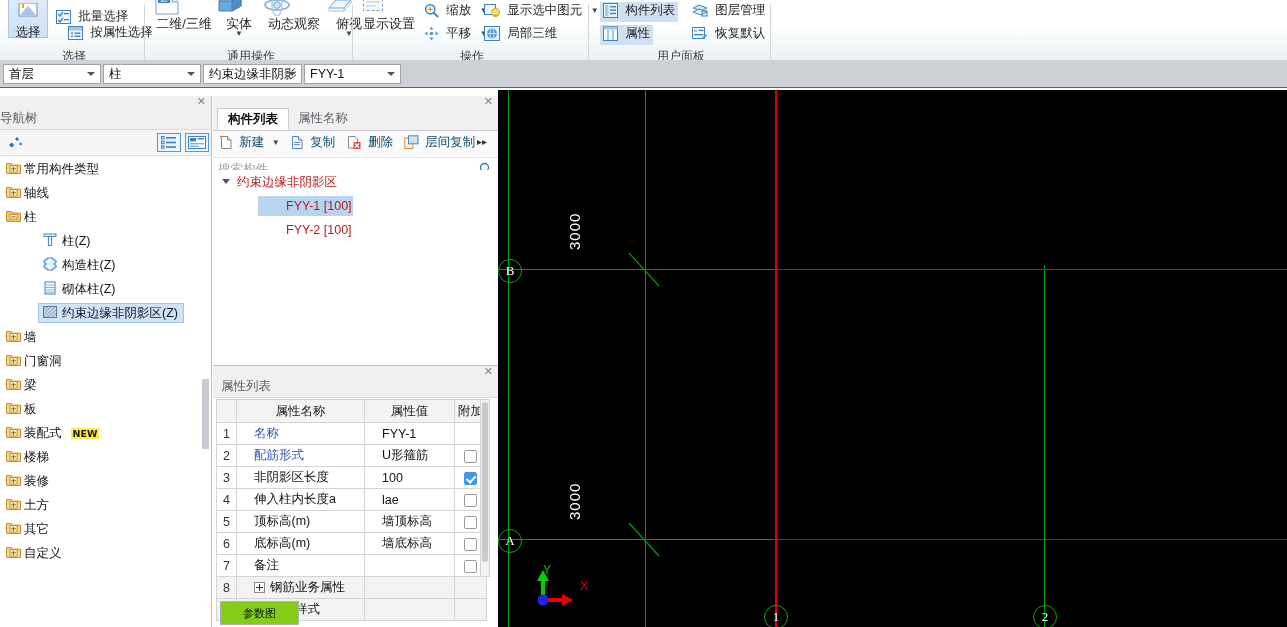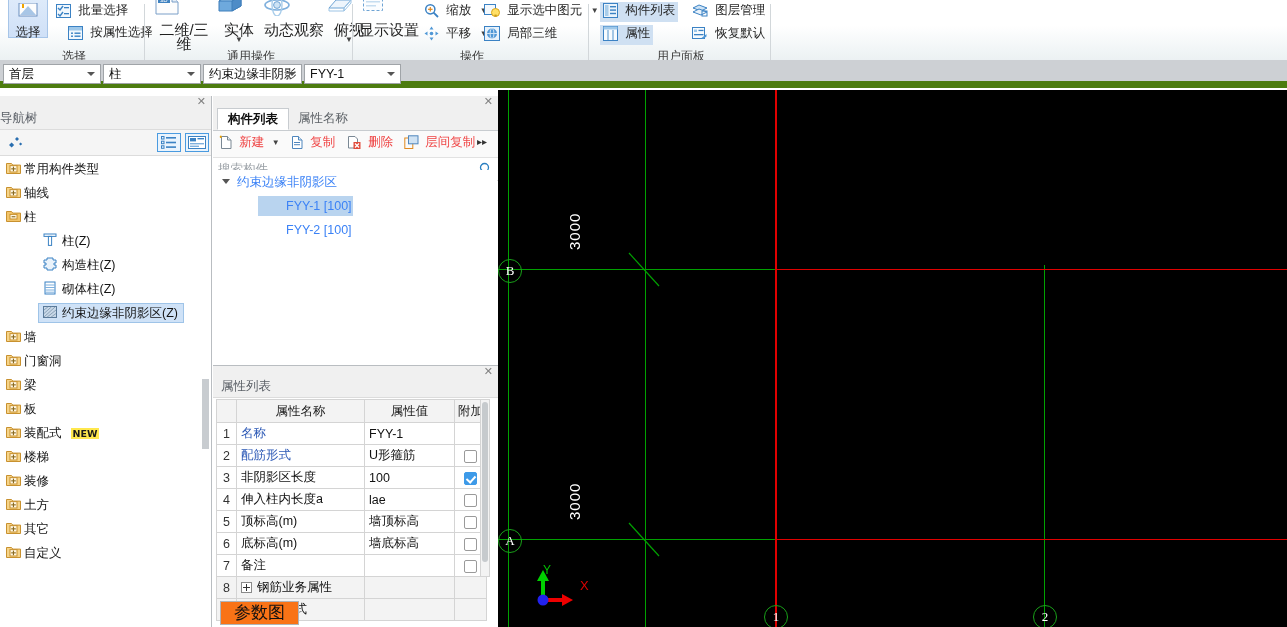--- a/index.html
+++ b/index.html
@@ -21,21 +21,21 @@
   .rgroup .glabel{
     position:absolute;bottom:2px;left:0;width:100%;text-align:center;
     font-size:12px;color:#3b3b3b;
   }
   .rsep{position:absolute;top:4px;width:1px;height:58px;background:#d2d7da;}
 
   .bigbtn{
     position:absolute;width:48px;text-align:center;cursor:default;
   }
   .bigbtn .bi{display:block;margin:0 auto;}
-  .bigbtn .bt{display:block;font-size:15px;color:#1f1f1f;line-height:14px;margin-top:7px;}
+  .bigbtn .bt{display:block;font-size:13px;color:#1f1f1f;line-height:14px;margin-top:1px;}
   .bigbtn .car{display:block;font-size:8px;line-height:6px;color:#444;}
 
   .selbtn{
     position:absolute;left:8px;top:-14px;width:40px;height:52px;
     background:linear-gradient(to bottom,#e3eefb,#cfe0f7);
     border:1px solid #a7c5e8;box-sizing:border-box;text-align:center;
   }
 
   .smallbtn{position:absolute;height:20px;white-space:nowrap;cursor:default;}
   .smallbtn .si{display:inline-block;vertical-align:middle;margin-right:4px;}
@@ -43,21 +43,21 @@
   .smallbtn .sc{display:inline-block;vertical-align:middle;font-size:8px;color:#444;margin-left:5px;}
   .hl{background:#cfe0f2;}
 
   
   .ic{display:inline-block;position:relative;}
   .ic svg{display:block;}
 
   
   .selbar{
     position:absolute;left:0;top:60px;width:1287px;height:28px;
-    background:#cdd0d4;border-bottom:7px solid #4d7c0f;box-sizing:border-box;
+    background:#cdd0d4;border-bottom:1px solid #4d7c0f;box-sizing:border-box;
   }
   .combo{
     position:absolute;top:4px;height:20px;background:#fff;border:1px solid #a0a4a8;
     box-sizing:border-box;font-size:12.5px;line-height:18px;padding-left:5px;
     color:#111;overflow:hidden;white-space:nowrap;
   }
   .combo .cv{display:inline-block;}
   .combo .cz{position:absolute;right:5px;top:7px;width:0;height:0;
     border-left:4px solid transparent;border-right:4px solid transparent;border-top:4px solid #555;}
 
@@ -116,68 +116,68 @@
   .tab{
     position:absolute;top:2px;height:22px;line-height:21px;padding:0 10px;font-size:12.5px;
     box-sizing:border-box;cursor:default;
   }
   .tab.active{background:#fff;border:1px solid #c8ccd0;border-bottom:1px solid #fff;color:#111;font-weight:bold;}
   .tab.idle{color:#5c6166;}
   .cmptool{
     position:relative;height:26px;background:#fafafa;border-bottom:1px solid #e2e2e2;
   }
   .ctbtn{position:absolute;top:3px;height:20px;white-space:nowrap;cursor:default;}
-  .ctbtn .st{font-size:12.5px;color:#ef4444;vertical-align:middle;}
+  .ctbtn .st{font-size:12.5px;color:#0c4a6e;vertical-align:middle;}
   .ctbtn .si{vertical-align:middle;margin-right:3px;}
   .ctbtn .sc{font-size:8px;color:#444;margin-left:4px;vertical-align:middle;}
   .srch{
     position:relative;height:22px;border-bottom:1px solid #dcdcdc;background:#fff;
   }
   .srch .ph{position:absolute;left:5px;top:3px;font-size:12.5px;color:#9aa0a6;}
   .srch .mg{position:absolute;right:6px;top:4px;}
   .cmplist{position:absolute;left:0;top:74px;width:284px;height:195px;background:#fff;overflow:hidden;}
   .clrow{position:relative;height:24px;line-height:24px;font-size:12.5px;cursor:default;}
   .clrow .arr{position:absolute;left:9px;top:9px;width:0;height:0;
     border-left:4px solid transparent;border-right:4px solid transparent;border-top:5px solid #555;}
-  .clrow .t{position:absolute;left:24px;color:#3b82f6;}
+  .clrow .t{position:absolute;left:24px;color:#b91c1c;}
   .clrow.leaf .t{left:49px;margin-left:24px;}
   .clrow.selrow .hlb{
     position:absolute;left:45px;top:2px;height:20px;background:#b9d4ef;
   }
 
   .propPanel{position:absolute;left:0;top:270px;width:285px;height:261px;background:#fff;}
   .propTitle{height:22px;line-height:21px;padding-left:8px;font-size:12.5px;color:#5a5f66;
     background:#f0f0f0;border-bottom:1px solid #dcdcdc;box-sizing:border-box;}
   .ptable{position:absolute;left:3px;top:33px;width:270px;border-collapse:collapse;
     table-layout:fixed;font-size:12.5px;}
   .ptable th{
     background:#f3f3f3;border:1px solid #d4d4d4;height:20px;font-weight:normal;color:#1a1a1a;
     font-size:12.5px;
   }
-  .ptable td{border:1px solid #d4d4d4;height:21px;padding:0 4px;color:#111;
+  .ptable td{border:1px solid #d4d4d4;height:21px;padding:0 17px;color:#111;
     overflow:hidden;white-space:nowrap;}
   .ptable td.idx{text-align:center;background:#fff;color:#333;padding:0;}
   .ptable td.blue{color:#2a57b5;}
   .ptable td.grp{background:#f3f3f3;}
   .ptable td.chk{text-align:center;padding:0;}
   .cbox{display:inline-block;width:13px;height:13px;border:1px solid #9a9a9a;border-radius:2px;
     background:#fff;box-sizing:border-box;vertical-align:middle;}
   .cbox.on{background:#3d9ae8;border-color:#3d9ae8;position:relative;}
   .cbox.on:after{content:"";position:absolute;left:3px;top:1px;width:4px;height:7px;
     border:solid #fff;border-width:0 2px 2px 0;transform:rotate(42deg);}
   .plus{display:inline-block;width:11px;height:11px;border:1px solid #8a8a8a;background:#fff;
     position:relative;vertical-align:middle;margin-right:5px;box-sizing:border-box;}
   .plus:before{content:"";position:absolute;left:1px;top:4px;width:7px;height:1px;background:#333;}
   .plus:after{content:"";position:absolute;left:4px;top:1px;width:1px;height:7px;background:#333;}
   .pscroll{position:absolute;right:8px;top:33px;width:10px;height:178px;background:#f3f3f3;border:1px solid #d4d4d4;box-sizing:border-box;}
   .pscroll .th{position:absolute;left:1px;top:2px;width:6px;height:160px;background:#c6cacd;border-radius:3px;}
   .paramBtn{
-    position:absolute;left:220px;top:601px;width:79px;height:24px;background:#f97316;
+    position:absolute;left:220px;top:601px;width:79px;height:24px;background:#84cc16;
     border:1px solid #b0b4b8;box-sizing:border-box;text-align:center;line-height:22px;
-    font-size:17px;color:#111;cursor:default;z-index:5;
+    font-size:11px;color:#111;cursor:default;z-index:5;
   }
 
   
   .cad{position:absolute;left:498px;top:90px;width:789px;height:537px;background:#000;overflow:hidden;}
   .gl{position:absolute;background:#00a000;}
   .rl{position:absolute;background:#e00000;}
   .axcirc{
     position:absolute;width:22px;height:22px;border:1px solid #19a019;border-radius:50%;
     color:#fff;font-size:13px;text-align:center;line-height:21px;
     font-family:"Liberation Serif","DejaVu Serif",serif;
@@ -201,21 +201,21 @@
         <span class="ic" style="margin-top:16px;">
           <svg width="26" height="16" viewBox="0 0 26 16">
             <rect x="4" y="0" width="18" height="13" fill="#fdfdfd" stroke="#6a8fc0"></rect>
             <path d="M5 12 L13 3 L21 12 Z" fill="#9fc0e3" opacity=".9"></path>
             <rect x="7" y="1" width="2" height="4" fill="#f0a500"></rect>
           </svg>
         </span>
         <span class="bt" style="display:block;font-size:12.5px;margin-top:2px;">选择</span>
       </div>
 
-      <div class="smallbtn" style="left:56px;top:2px;text-align:right;">
+      <div class="smallbtn" style="left:56px;top:8px;text-align:right;">
         <span class="si ic">
           <svg width="15" height="14" viewBox="0 0 15 14">
             <rect x="0.5" y="0.5" width="14" height="13" fill="#f2f8fd" stroke="#3b82c4"></rect>
             <path d="M2 4 l2 2 l3 -4" stroke="#3b82c4" fill="none" stroke-width="1.4"></path>
             <path d="M2 10 l2 2 l3 -4" stroke="#3b82c4" fill="none" stroke-width="1.4"></path>
             <rect x="8" y="3" width="5" height="1.3" fill="#3b82c4"></rect>
             <rect x="8" y="9" width="5" height="1.3" fill="#3b82c4"></rect>
           </svg>
         </span>
         <span class="st">批量选择</span>

